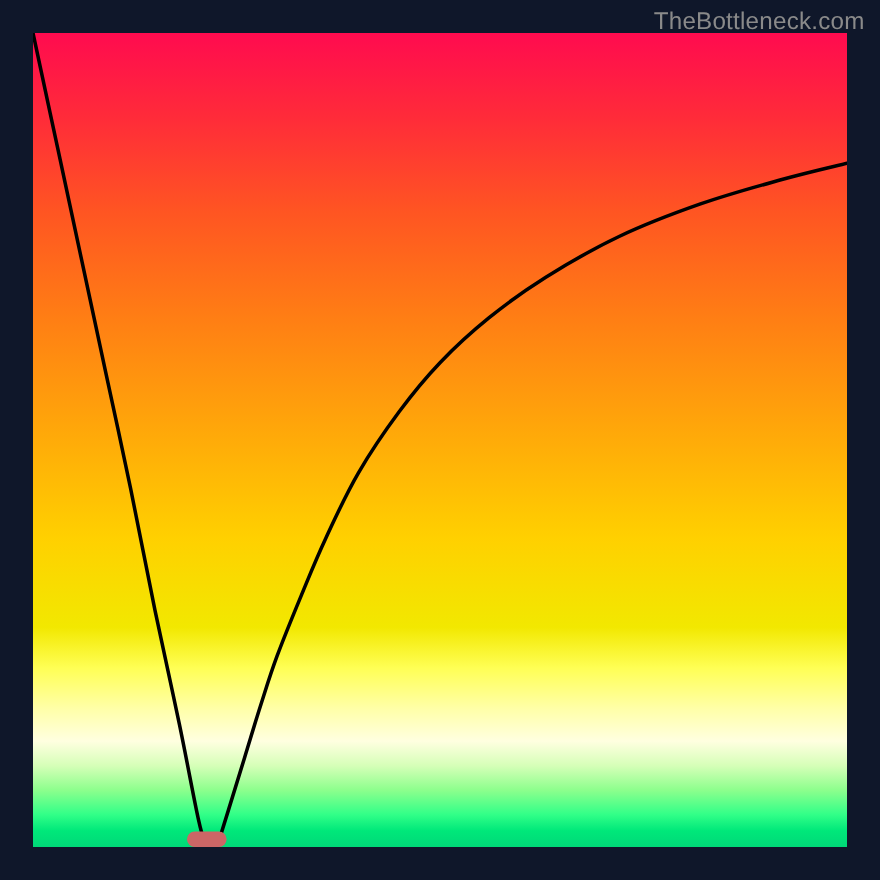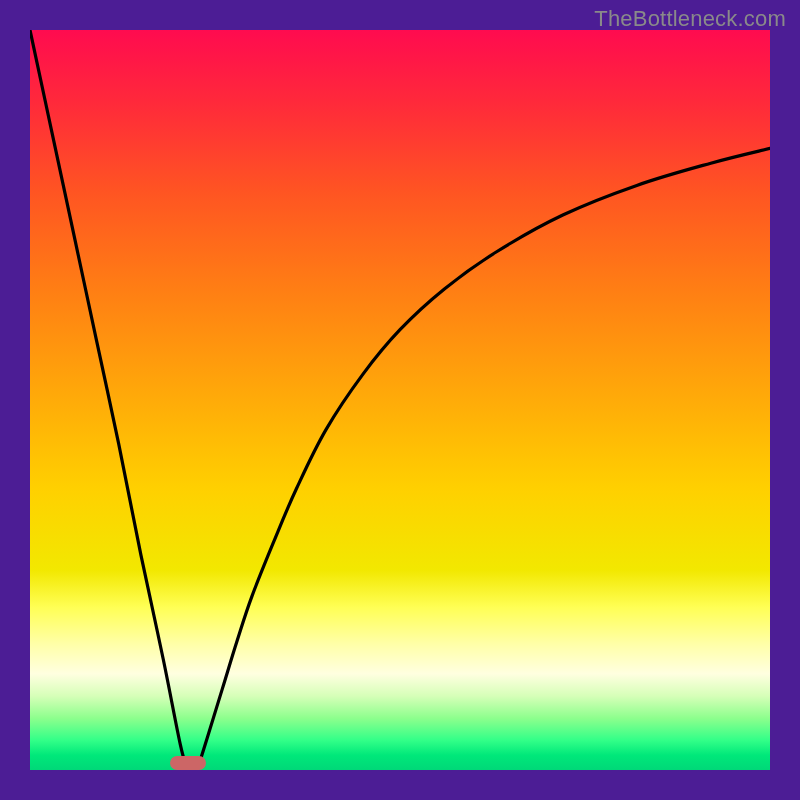--- a/index.html
+++ b/index.html
@@ -8,21 +8,21 @@
     width: 800px;
     height: 800px;
     overflow: hidden;
     background: #000;
     font-family: Arial, Helvetica, sans-serif;
   }
   .frame {
     position: relative;
     width: 800px;
     height: 800px;
-    background: #4c1d95;
+    background: #0f172a;
   }
   .plot {
     position: absolute;
     left: 30px;
     top: 30px;
     width: 740px;
     height: 740px;
     background: linear-gradient(to bottom,
       #ff0b4f 0%,
       #ff2a3a 10%,

